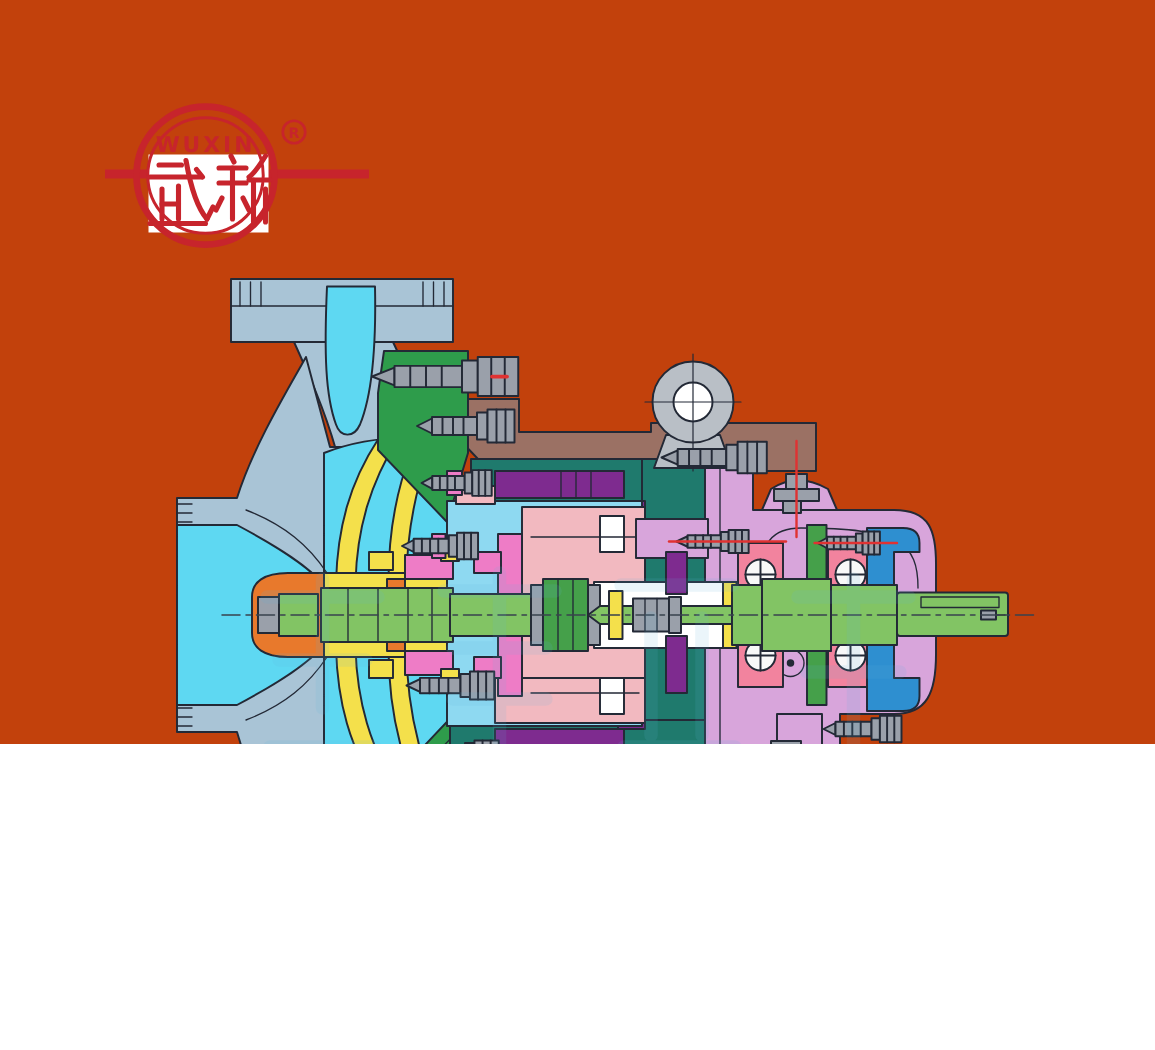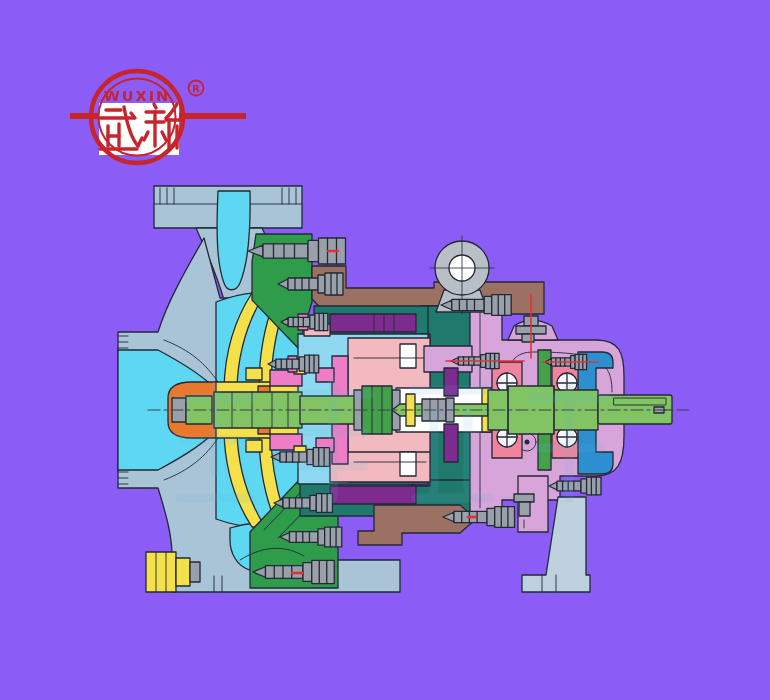--- a/index.html
+++ b/index.html
@@ -1,16 +1,16 @@
 <!DOCTYPE html>
 <html style="--c-casing: #A9C4D6; --c-foot: #BCD0DE; --c-flow: #5ED8F2; --c-chamber: #8ED9F1; --c-impeller: #F4E04B; --c-cover: #2E9C4B; --c-adapter: #9B7164; --c-frame: #1F7A6D; --c-purple: #7E2B8F; --c-rose: #F2B9C0; --c-magenta: #EE7CC6; --c-housing: #D8A5DB; --c-bearing: #F2839E; --c-endcover: #2E8FD0; --c-shaft: #82C464; --c-shaftdark: #45A04A; --c-orange: #E8792C; --c-bolt: #9AA0AA; --c-eye: #B9BFC6; --c-outline: #232936; --c-red: #E03232; --c-logo: #C7242C; --c-watermark: #5FB4DC;"><head>
 <meta charset="utf-8">
 <style>
   html,body{margin:0;padding:0;background:#fff;}
-  .stage{position:relative;width:770px;height:700px;background:#8b5cf6;overflow:hidden;
+  .stage{position:relative;width:770px;height:496px;background:#c2410c;overflow:hidden;
          font-family:"DejaVu Sans","Liberation Sans",sans-serif;}
   svg{position:absolute;left:0;top:0;}
   .draw{stroke:var(--c-outline);stroke-width:1.3;stroke-linejoin:round;stroke-linecap:round;fill:none;}
   .thin{stroke-width:0.9;}
   .f-casing{fill:var(--c-casing);} .f-foot{fill:var(--c-foot);}
   .f-flow{fill:var(--c-flow);} .f-chamber{fill:var(--c-chamber);}
   .f-impeller{fill:var(--c-impeller);} .f-cover{fill:var(--c-cover);}
   .f-adapter{fill:var(--c-adapter);} .f-frame{fill:var(--c-frame);}
   .f-purple{fill:var(--c-purple);} .f-rose{fill:var(--c-rose);}
   .f-magenta{fill:var(--c-magenta);} .f-housing{fill:var(--c-housing);}

